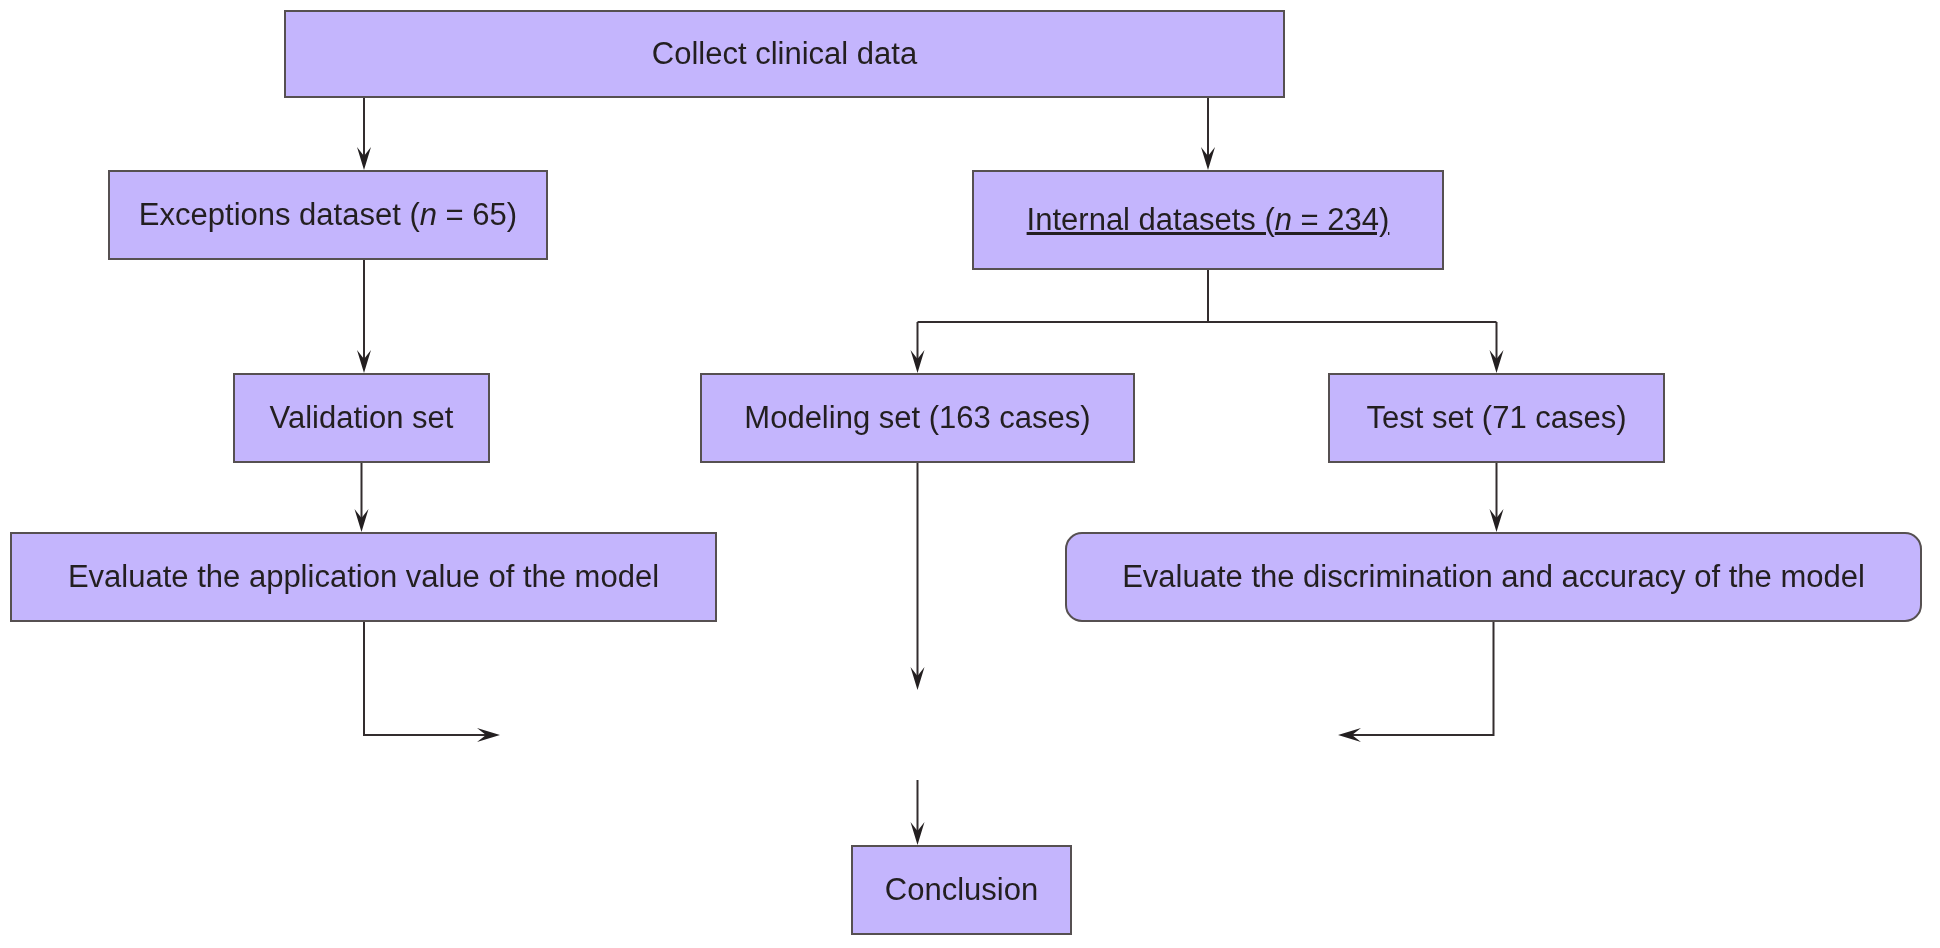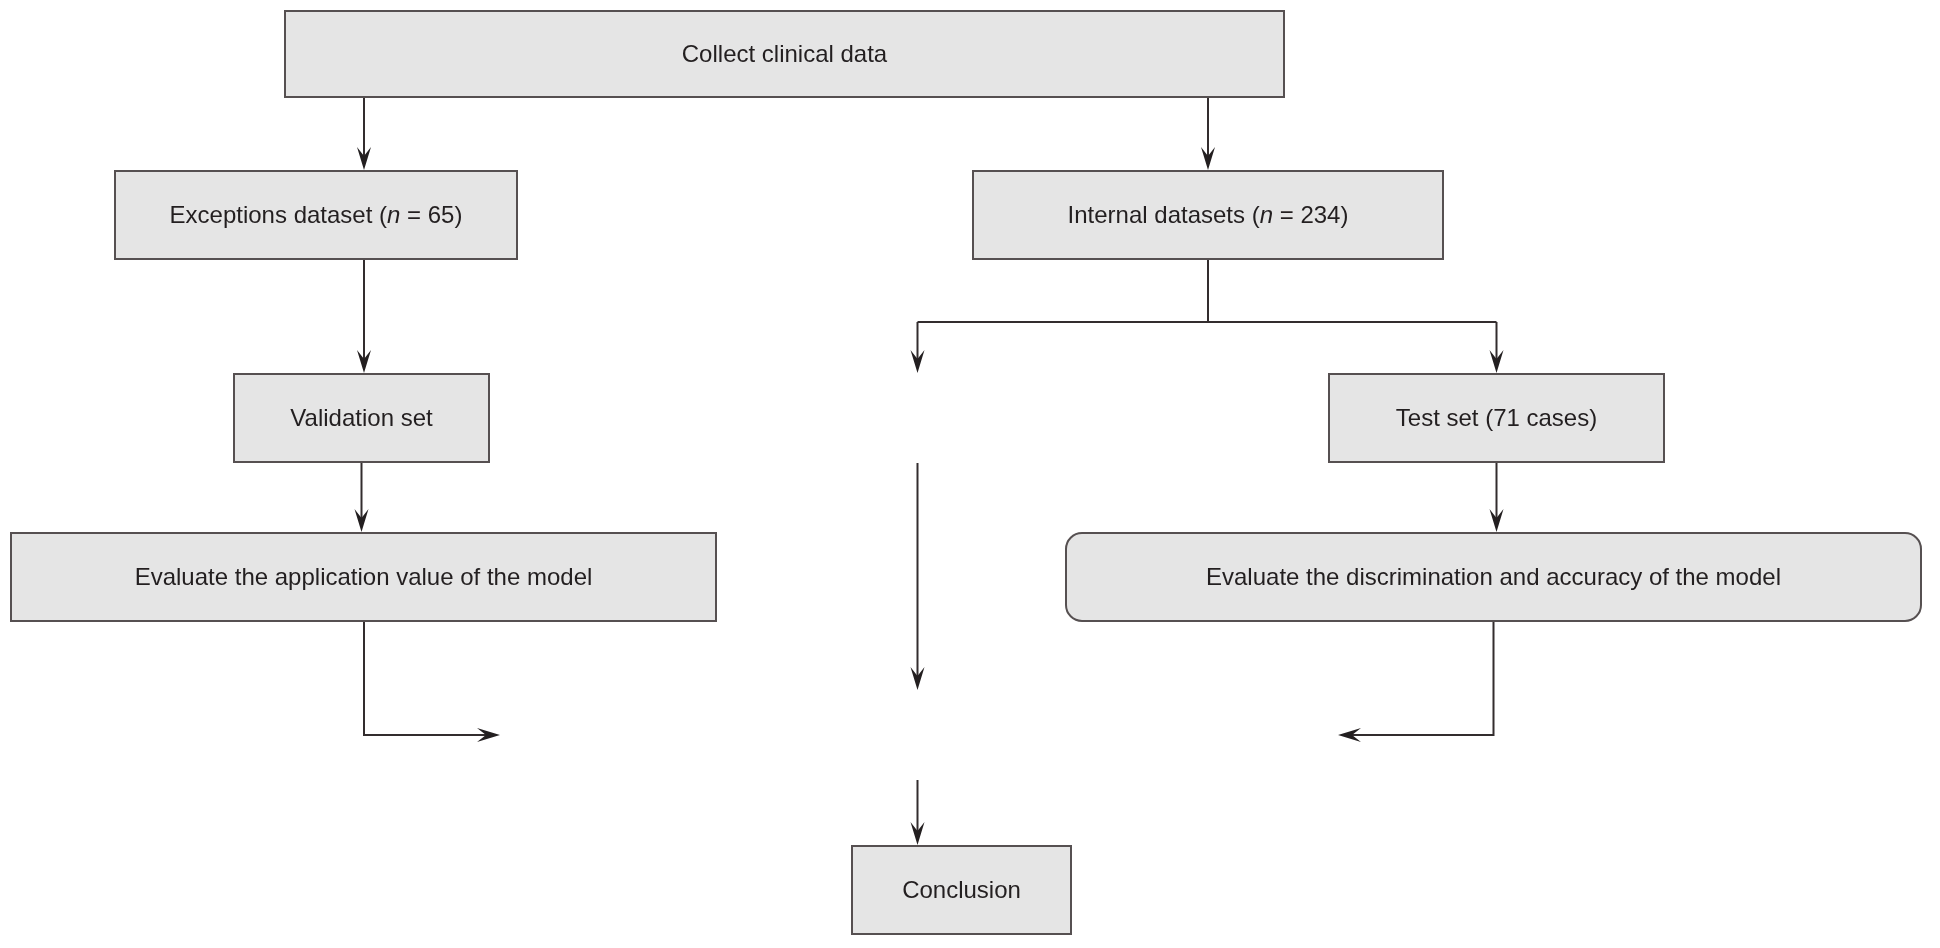--- a/index.html
+++ b/index.html
@@ -29,33 +29,33 @@
     fill: none;
   }
   .connectors path.dart {
     fill: #231f20;
     stroke: none;
   }
   .node {
     position: absolute;
     box-sizing: border-box;
     border: 2px solid #565051;
-    background: #e5e5e5;
+    background: #c4b5fd;
     display: flex;
     align-items: center;
     justify-content: center;
     text-align: center;
-    font-size: 24px;
+    font-size: 31px;
     line-height: 1.15;
     white-space: nowrap;
   }
   .node em { font-style: italic; }
   .n-collect    { left: 284px;  top: 10px;  width: 1001px; height: 88px; }
-  .n-exceptions { left: 114px;  top: 170px; width: 404px;  height: 90px; }
-  .n-internal   { left: 972px;  top: 170px; width: 472px;  height: 90px; }
+  .n-exceptions { left: 108px;  top: 170px; width: 440px;  height: 90px; }
+  .n-internal   { left: 972px;  top: 170px; width: 472px;  height: 100px; text-decoration: underline; }
   .n-validation { left: 233px;  top: 373px; width: 257px;  height: 90px; }
   .n-modeling   { left: 700px;  top: 373px; width: 435px;  height: 90px; }
   .n-test       { left: 1328px; top: 373px; width: 337px;  height: 90px; text-align: right; }
   .n-eval-left  { left: 10px;   top: 532px; width: 707px;  height: 90px; }
   .n-eval-right { left: 1065px; top: 532px; width: 857px;  height: 90px; border-radius: 17px; }
   .n-construct  { left: 499px;  top: 690px; width: 837px;  height: 90px; }
   .n-conclusion { left: 807px;  top: 845px; width: 221px;  height: 90px; margin-left: 44px; }
 </style>
 </head>
 <body>
@@ -108,20 +108,23 @@
   </div>
 
   <div class="node n-internal">
     <span><span>Internal datasets (</span><em>n</em><span> = 234)</span></span>
   </div>
 
   <div class="node n-validation">
     <span>Validation set</span>
   </div>
 
+  <div class="node n-modeling">
+    <span>Modeling set (163 cases)</span>
+  </div>
 
   <div class="node n-test">
     <span>Test set (71 cases)</span>
   </div>
 
   <div class="node n-eval-left">
     <span>Evaluate the application value of the model</span>
   </div>
 
   <div class="node n-eval-right">

